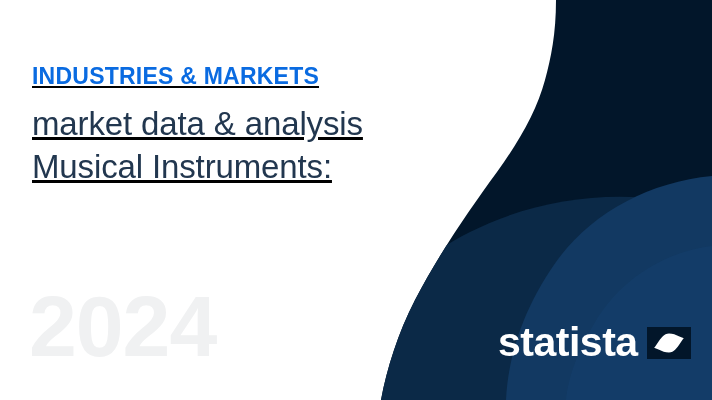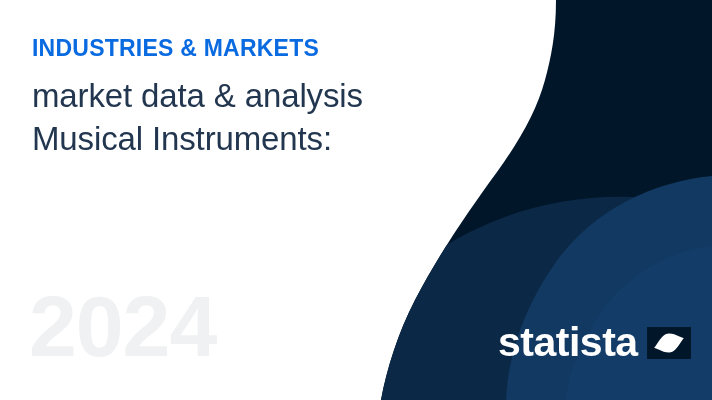--- a/index.html
+++ b/index.html
@@ -22,22 +22,23 @@
     inset: 0;
     width: 712px;
     height: 400px;
     pointer-events: none;
   }
 
   
   .text-block {
     position: absolute;
     left: 32px;
-    top: 36px;
+    top: 64px;
     width: 460px;
+    text-decoration: underline;
   }
   .eyebrow {
     font-size: 23px;
     font-weight: 700;
     letter-spacing: 0.010em;
     color: #0A6BE1;
     line-height: 1.1;
     margin: 0 0 14px 0;
     white-space: nowrap;
   }

